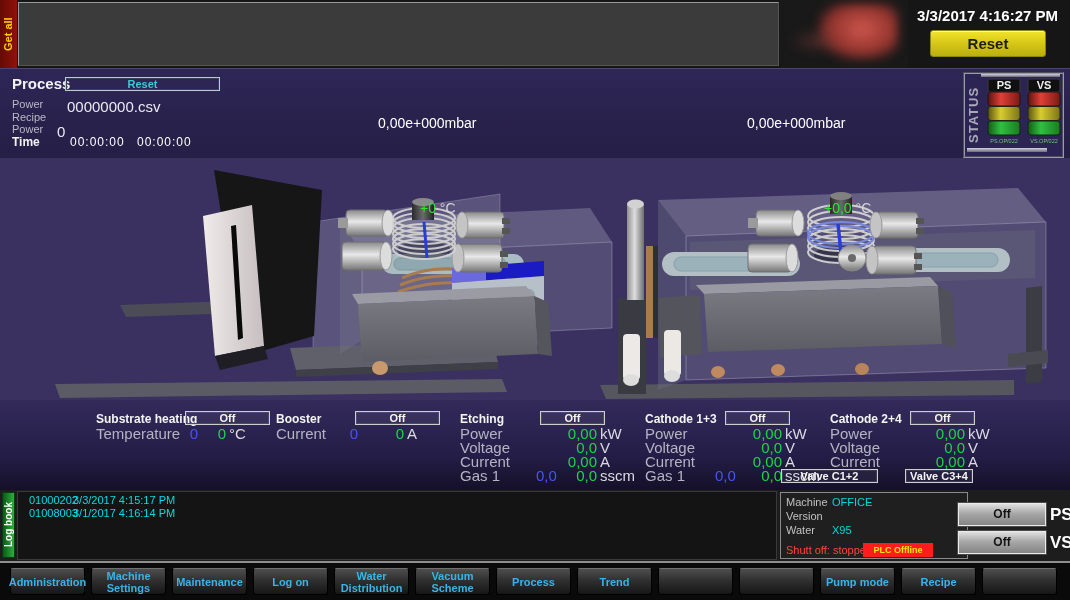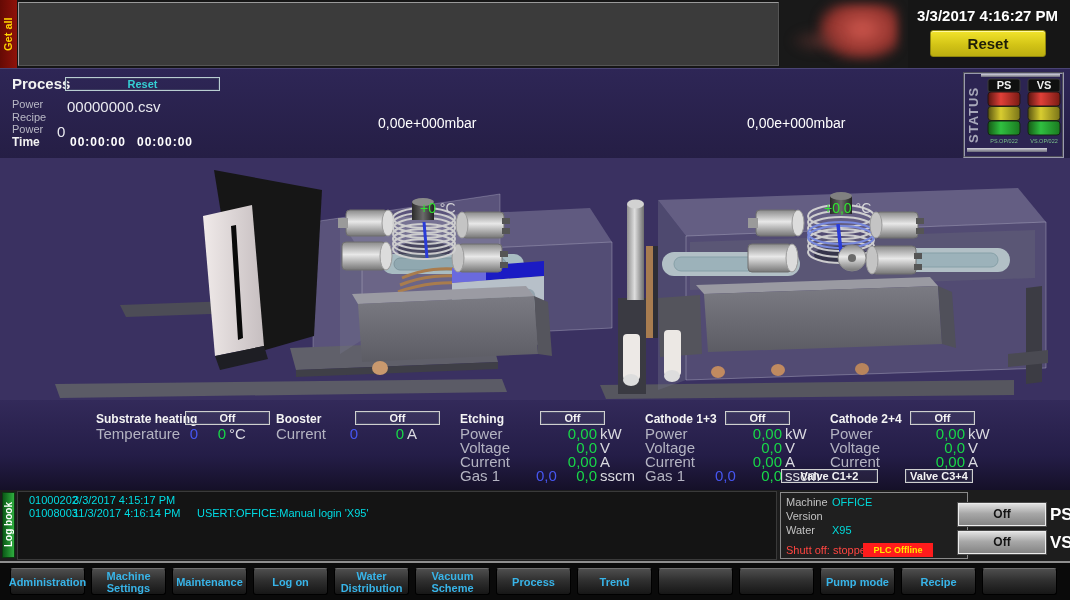--- a/index.html
+++ b/index.html
@@ -27,21 +27,21 @@
   
   .process-strip { position:absolute; left:0; top:68px; width:1070px; height:90px;
     background:linear-gradient(#2e2656,#251e45); border-top:1px solid #4a4474; }
   .p-title { position:absolute; left:12px; top:6px; color:#f2f2f2; font-weight:bold; font-size:15px; }
   .p-reset { position:absolute; left:65px; top:8px; width:155px; height:14px;
     border:1px solid #b9cdd1; box-shadow:inset 0 0 0 1px #3c3c60; color:#35cfd4; font-weight:bold;
     font-size:11px; text-align:center; line-height:12px; cursor:pointer; }
   .p-label { position:absolute; left:12px; color:#b9b9c6; font-size:11px; }
   .p-val   { position:absolute; color:#eaeaf0; font-size:15px; }
   .p-time-label { position:absolute; left:12px; color:#f2f2f2; font-weight:bold; font-size:12px; }
-  .p-time { position:absolute; color:#ffffff; font-weight:bold; font-size:12px; letter-spacing:1px; }
+  .p-time { position:absolute; color:#ffffff; font-weight:normal; font-size:12px; letter-spacing:1px; }
   .pressure { position:absolute; top:46px; color:#ffffff; font-size:14px; }
 
   
   .status-panel { position:absolute; left:963px; top:72px; width:101px; height:86px;
     background:#2c2452; border:2px groove #9a9aae; }
   .status-title { position:absolute; left:1px; top:2px; width:18px; height:78px; color:#a8a8ba;
     font-weight:bold; font-size:13px; letter-spacing:1px; writing-mode:vertical-rl; transform:rotate(180deg);
     text-align:center; }
   .status-bevel-top { position:absolute; left:16px; top:0px; width:79px; height:3px;
     background:linear-gradient(#d2d2dc,#6a6a78); }
@@ -509,22 +509,21 @@
 
   <div class="bottom-strip">
     <div class="log-tab">Log book</div>
     <div class="log-area">
       <div class="log-row">
         <span>01000202</span>
         <span>3/3/2017 4:15:17 PM</span>
       </div>
       <div class="log-row">
         <span>01008003</span>
-        <span>11/3/2017 4:16:14 PM</span>
-        <span>USERT:OFFICE:Manual login 'X95'</span>
+        <span>3/1/2017 4:16:14 PM</span>
       </div>
     </div>
 
     <div class="info-box">
       <div class="ib-row" style="margin-top:3px">
         <span class="lb">Machine</span>
         <span class="vl">OFFICE</span>
       </div>
       <div class="ib-row">
         <span class="lb">Version</span>

